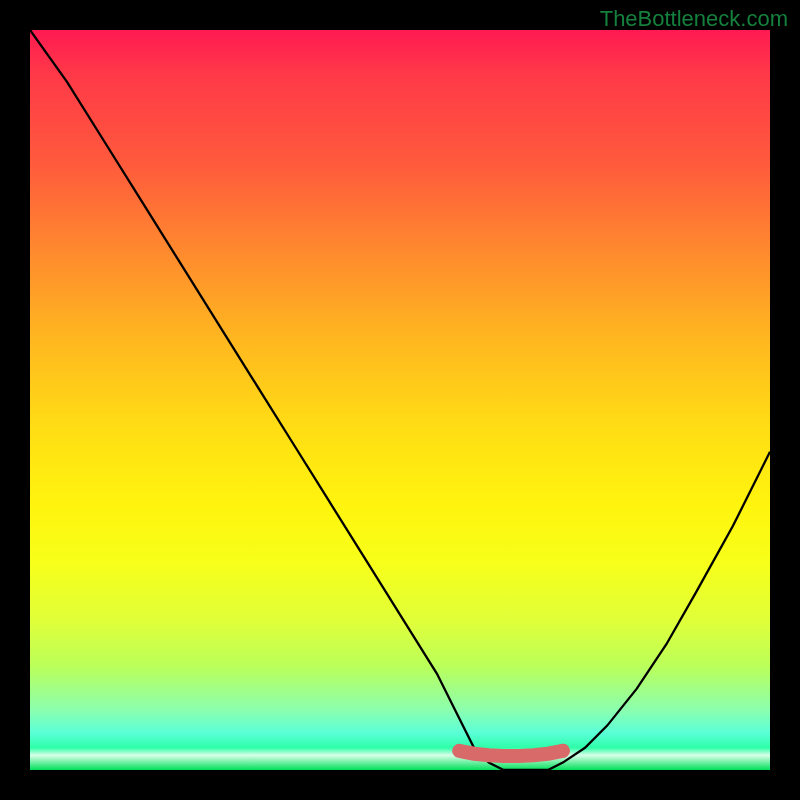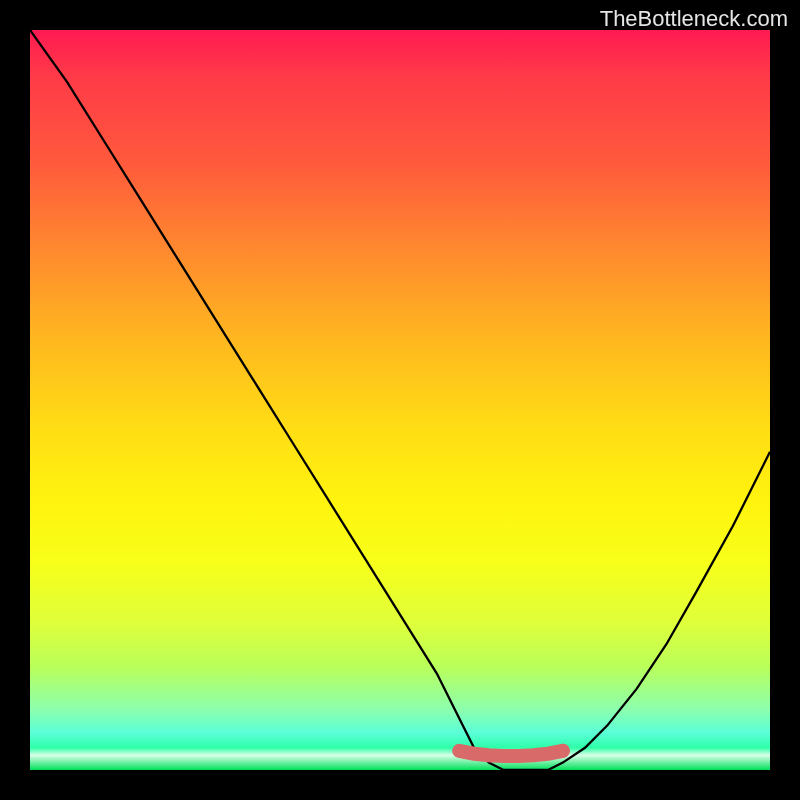--- a/index.html
+++ b/index.html
@@ -8,21 +8,21 @@
     height: 800px;
     background: #000;
     position: relative;
     font-family: Arial, sans-serif;
     overflow: hidden;
   }
   .watermark {
     position: absolute;
     top: 6px;
     right: 12px;
-    color: #e5e5e5;
+    color: #15803d;
     font-size: 22px;
     font-weight: 500;
     z-index: 10;
   }
   .plot-area {
     position: absolute;
     left: 30px;
     top: 30px;
     width: 740px;
     height: 740px;

